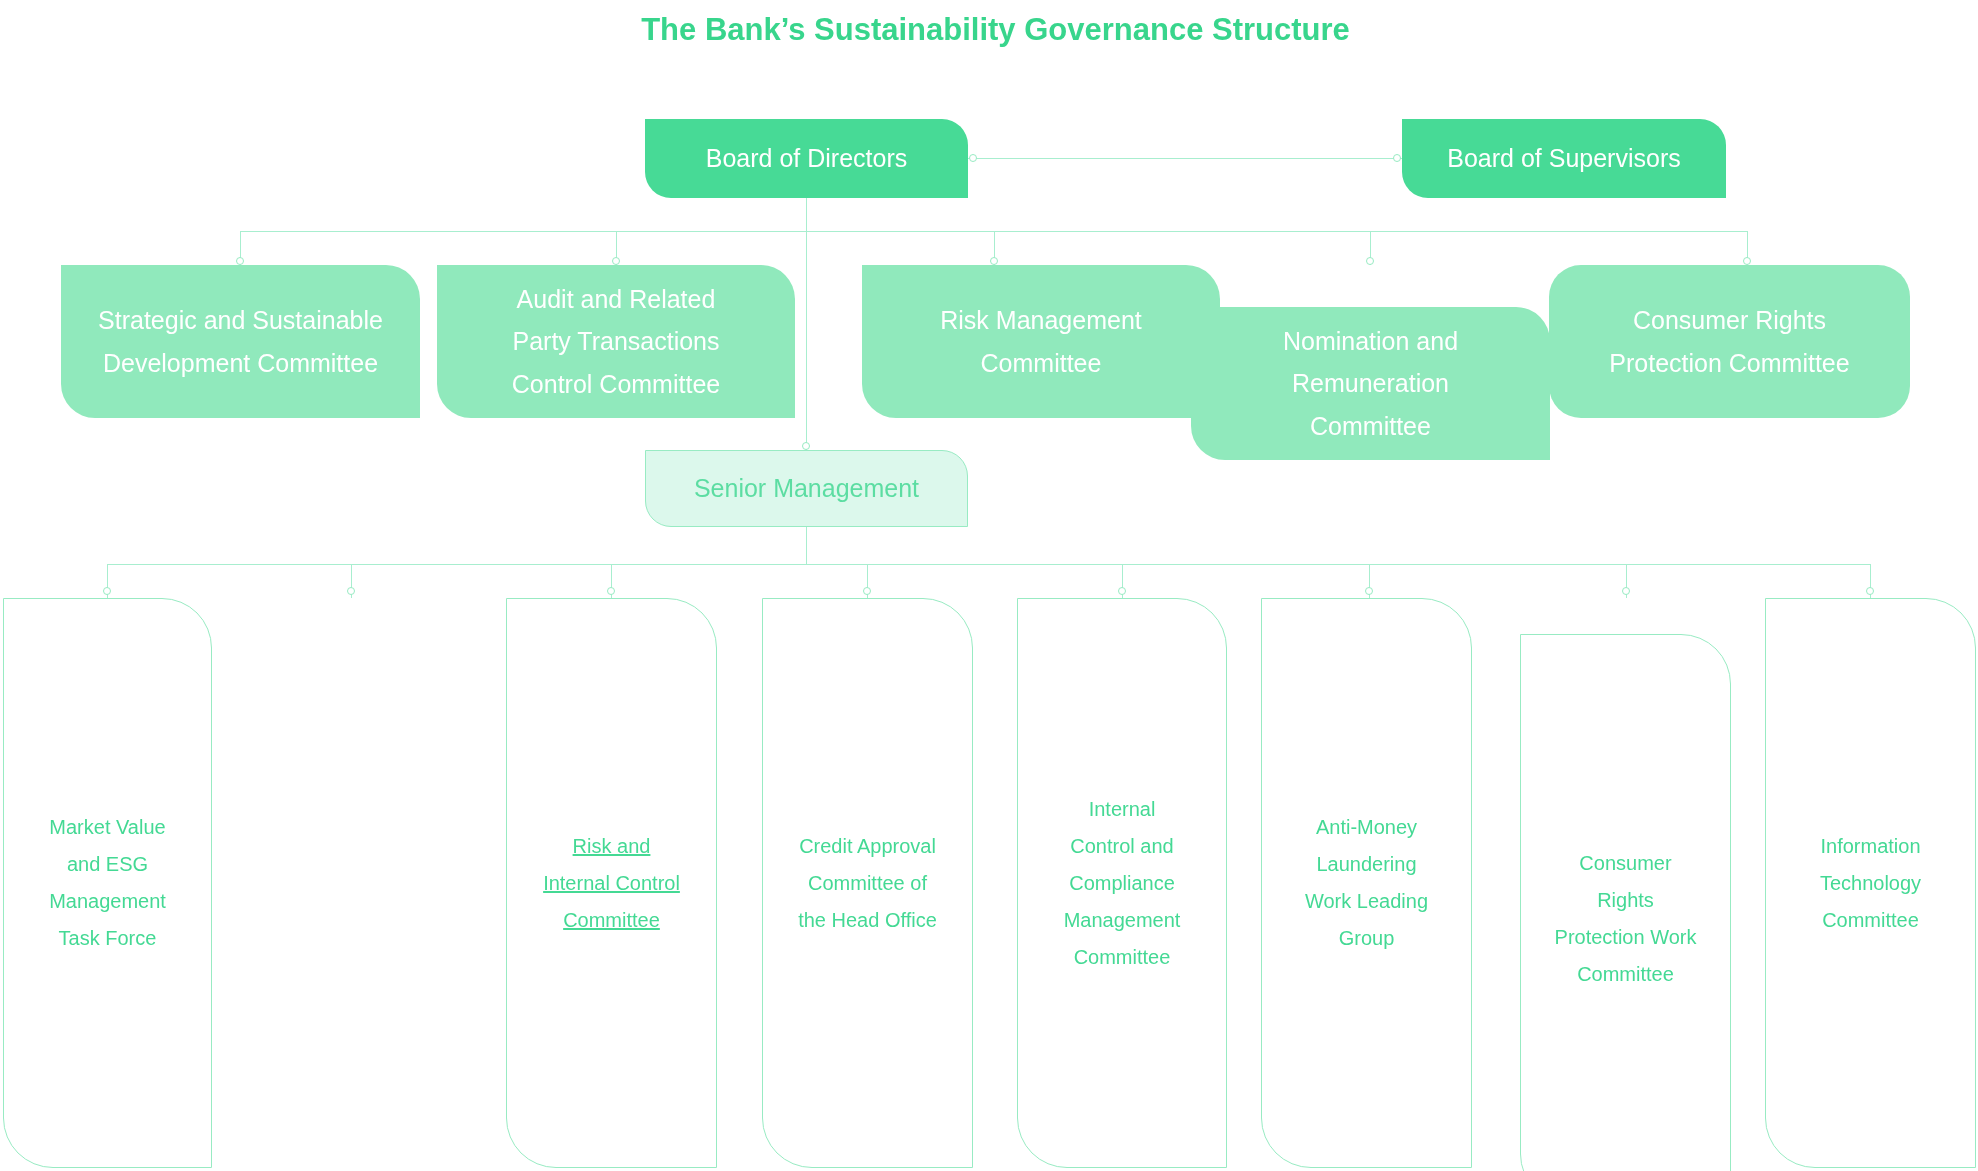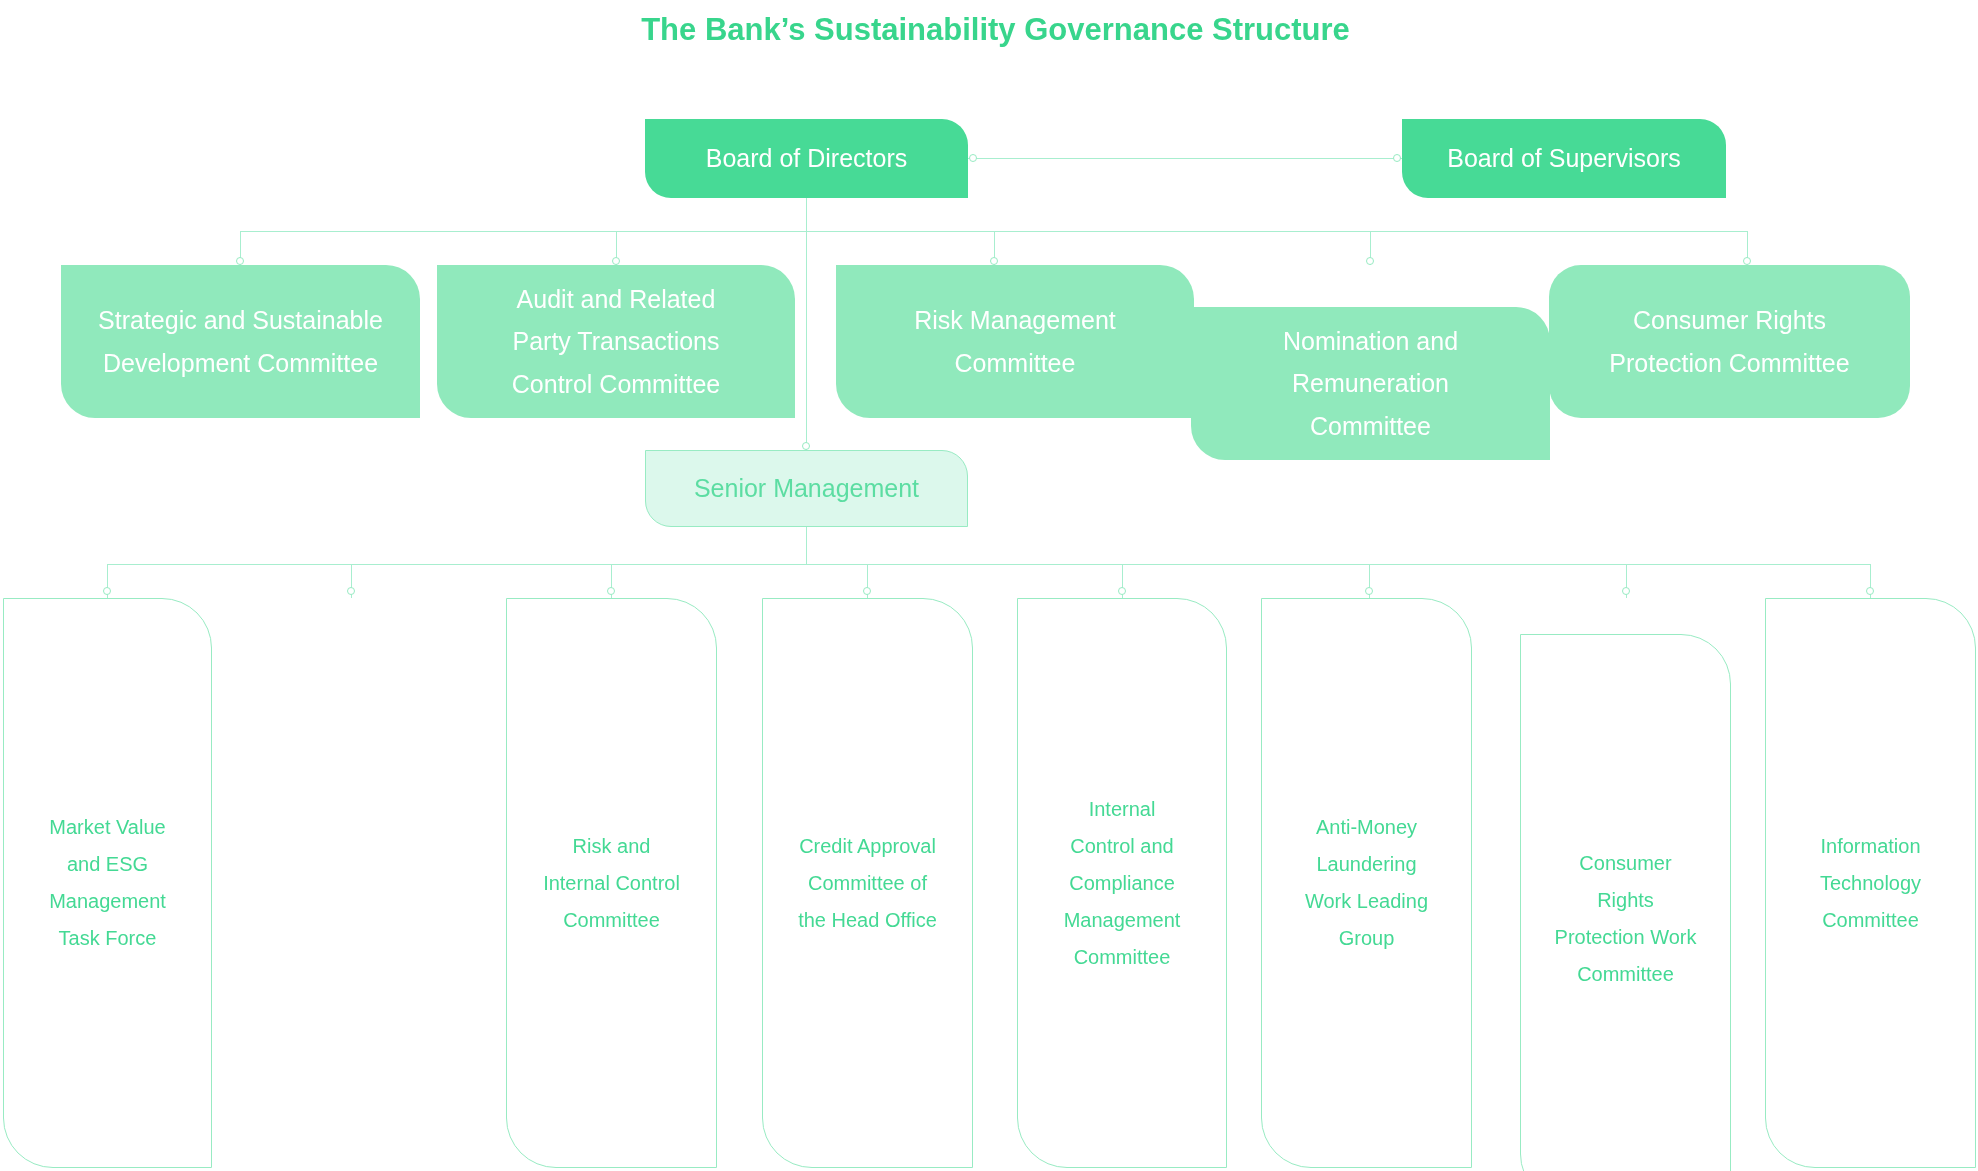--- a/index.html
+++ b/index.html
@@ -130,21 +130,21 @@
 
   <div class="box solid2" style="left:437px; top:265px; width:358px; height:153px;">
     <span>Audit and Related
 Party Transactions
 Control Committee</span>
   </div>
   <div class="box solid2" style="left:61px; top:265px; width:359px; height:153px;">
     <span>Strategic and Sustainable
 Development Committee</span>
   </div>
-  <div class="box solid2" style="left:836px; top:265px; width:358px; height:153px;">
+  <div class="box solid2" style="left:862px; top:265px; width:358px; height:153px;">
     <span>Risk Management
 Committee</span>
   </div>
   <div class="box solid2" style="left:1191px; top:265px; width:359px; height:153px;margin-top:42px;">
     <span>Nomination and
 Remuneration
 Committee</span>
   </div>
   <div class="box solid2" style="left:1549px; top:265px; width:361px; height:153px;border-radius:32px;">
     <span>Consumer Rights
@@ -154,21 +154,21 @@
   <div class="box senior" style="left:645px; top:450px; width:323px; height:77px;">
     <span>Senior Management</span>
   </div>
 
   <div class="box tall" style="left:3px; top:598px; width:209px; height:570px;">
     <span>Market Value
 and ESG
 Management
 Task Force</span>
   </div>
-  <div class="box tall" style="left:506px; top:598px; width:211px; height:570px;">
+  <div class="box tall" style="left:506px; top:598px; width:211px; height:570px;text-decoration:underline;">
     <span>Risk and
 Internal Control
 Committee</span>
   </div>
   <div class="box tall" style="left:762px; top:598px; width:211px; height:570px;">
     <span>Credit Approval
 Committee of
 the Head Office</span>
   </div>
   <div class="box tall" style="left:1017px; top:598px; width:210px; height:570px;">

